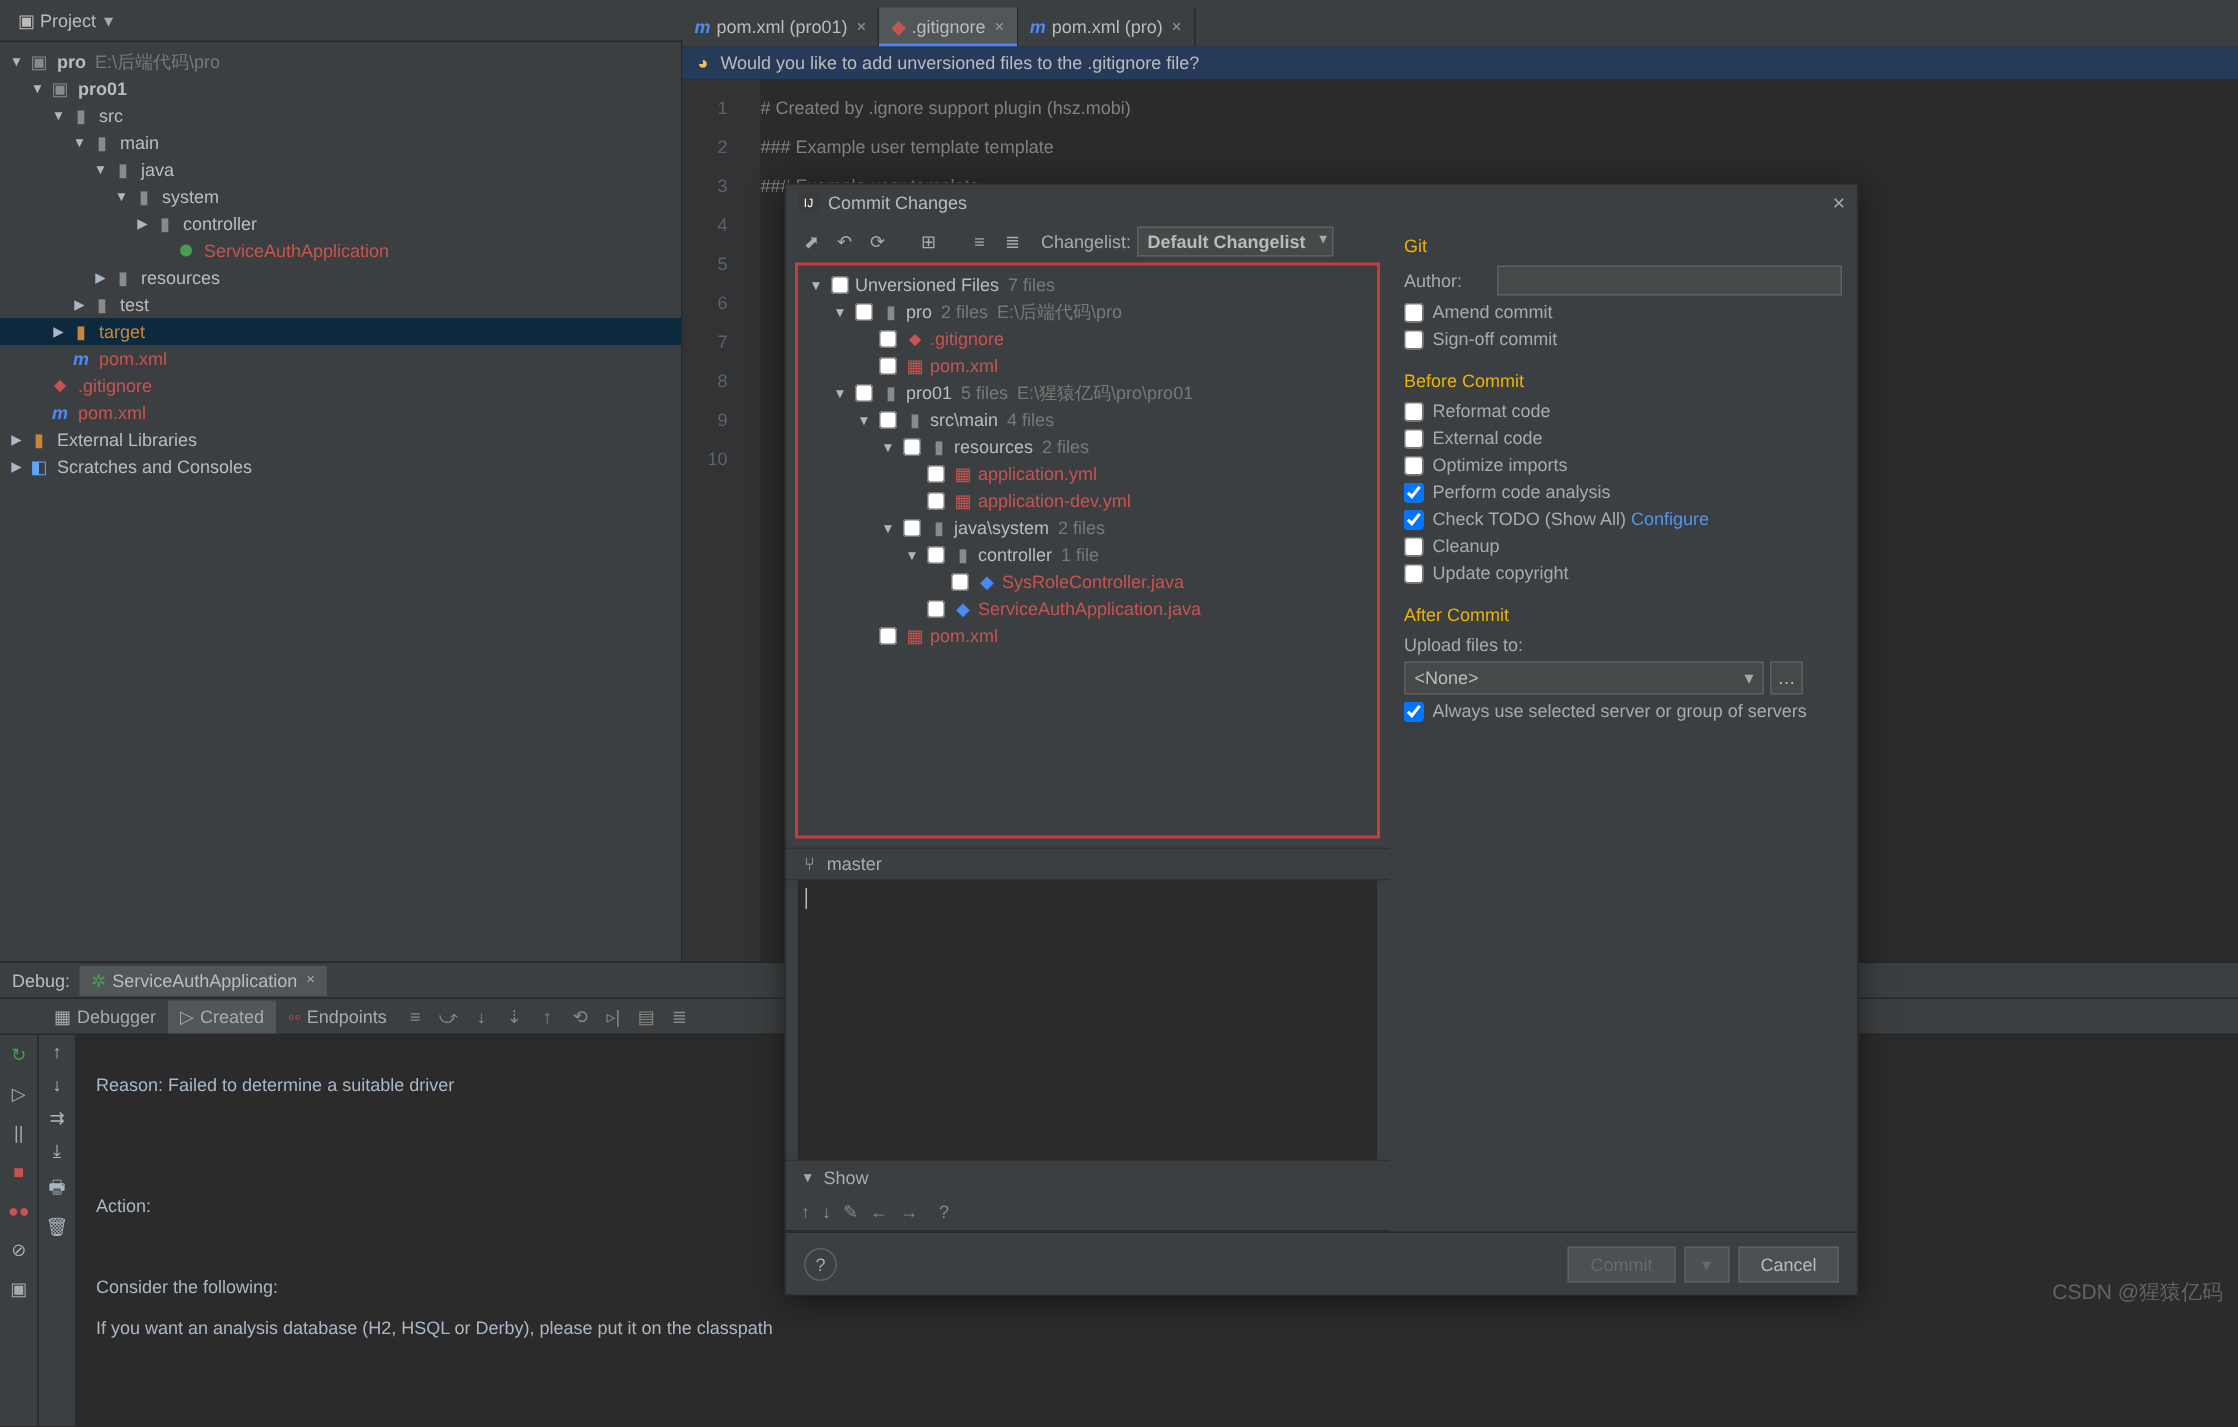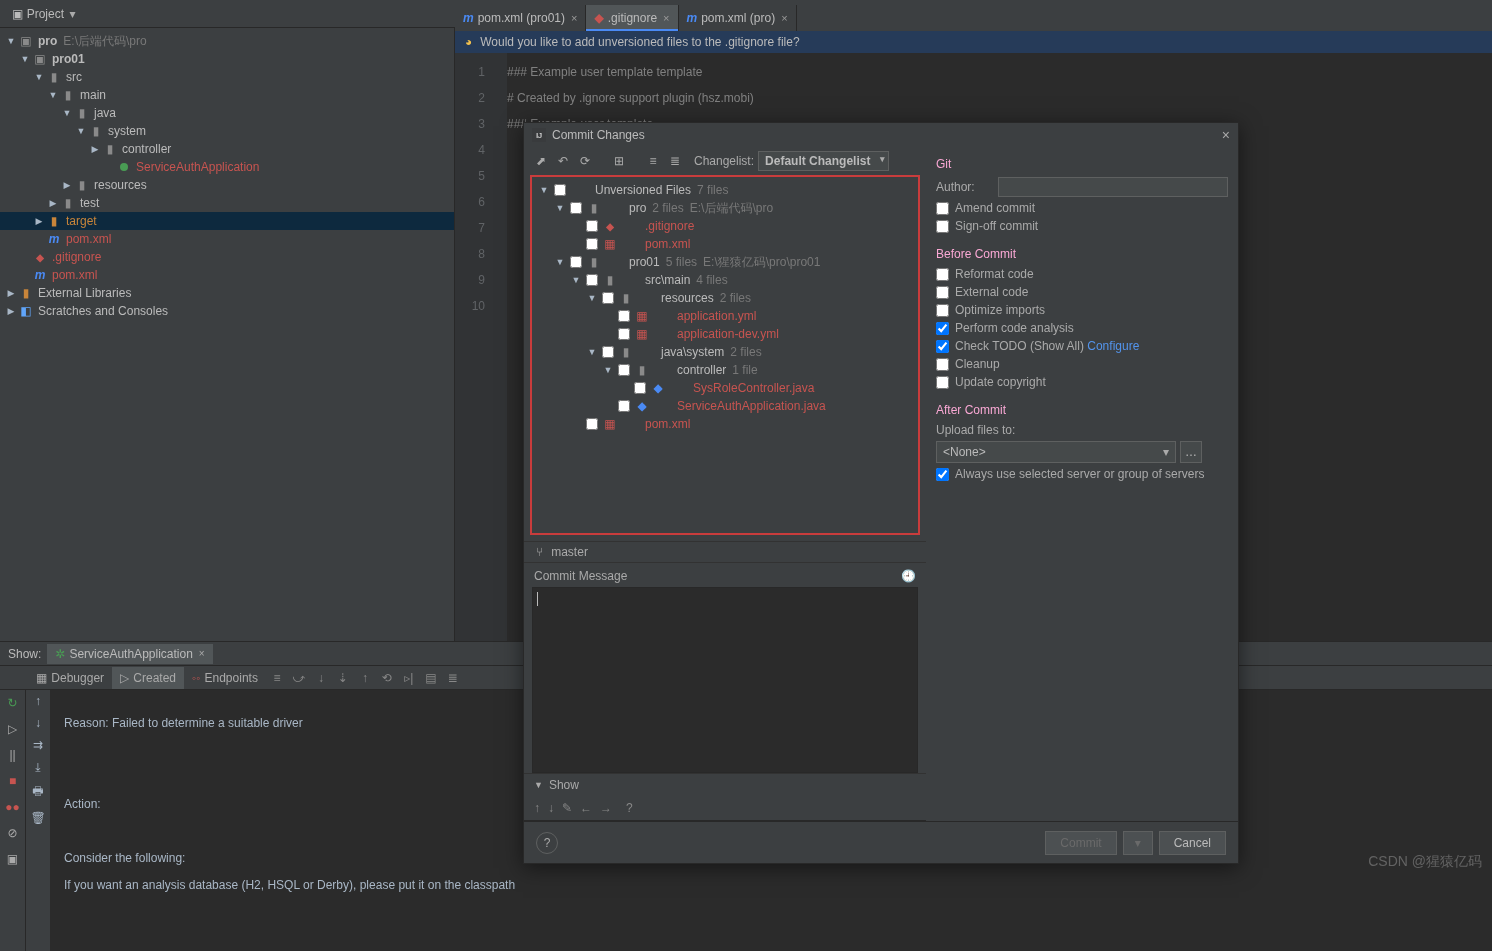--- a/index.html
+++ b/index.html
@@ -75,34 +75,34 @@
 .dlg-toolbar { height:28px; display:flex; align-items:center; padding:0 8px; gap:4px; }
 .dlg-toolbar .ti { width:18px; height:18px; display:flex; align-items:center; justify-content:center; color:#aaa; cursor:pointer; }
 .dlg-toolbar .cl-lbl { color:#aaa; margin-left:6px; }
 .dlg-toolbar .cl-sel { background:#45494a; border:1px solid #5e6060; color:#bbb; padding:2px 18px 2px 6px; font-weight:bold; position:relative; cursor:pointer; }
 .dlg-toolbar .cl-sel::after { content:"▾"; position:absolute; right:4px; color:#aaa; font-size:9px; }
 .file-tree { flex:1; border:2px solid #c93c3c; margin:0 6px 6px 6px; padding:4px 0; overflow:auto; }
 .ft-row { display:flex; align-items:center; height:18px; cursor:pointer; }
 .ft-row .arr { width:12px; text-align:center; color:#a9b7c6; font-size:9px; }
 .ft-row input[type=checkbox]{ margin:0 4px; width:12px; height:12px; }
 .ft-row .ico { width:16px; display:flex; justify-content:center; margin-right:2px; }
-.ft-row .nm { color:#bbb;margin-left:25px; }
+.ft-row .nm { color:#bbb; }
 .ft-row .nm.red { color:#c75450; }
 .ft-row .meta { color:#787878; margin-left:6px; }
 .branch-row { height:22px; display:flex; align-items:center; padding:0 12px; color:#aaa; border-top:1px solid #323232; border-bottom:1px solid #323232; }
 .branch-row .br-ico { margin-right:8px; }
 .cm-label { padding:6px 10px 4px 10px; color:#aaa; display:flex; }
 .cm-label .sp { flex:1; }
 .cm-label .clk { color:#787878; }
 .cm-area { margin:0 8px; height:186px; background:#2b2b2b; border:1px solid #282828; }
 .cm-area .cursor { display:inline-block; width:1px; height:14px; background:#bbb; margin:4px; }
 .diff-row { height:22px; display:flex; align-items:center; padding:0 10px; color:#aaa; border-top:1px solid #323232; }
 .diff-row .darr { margin-right:6px; font-size:9px; }
 .diff-tb { height:26px; display:flex; align-items:center; padding:0 10px; gap:8px; color:#888; border-bottom:1px solid #282828; }
-.dlg-right .sect { color:#f9a8d4; margin:4px 0 6px 0; }
+.dlg-right .sect { color:#eab308; margin:4px 0 6px 0; }
 .dlg-right .frow { display:flex; align-items:center; margin:4px 0; }
 .dlg-right .frow label { color:#aaa; margin-right:23px; }
 .dlg-right input[type=text]{ flex:1; background:#45494a; border:1px solid #5e6060; height:20px; color:#bbb; padding:0 4px; }
 .dlg-right .chk { display:flex; align-items:center; margin:4px 0; color:#aaa; }
 .dlg-right .chk input { margin-right:6px; }
 .dlg-right .link { color:#5394ec; cursor:pointer; }
 .dlg-right .sel { width:240px; background:#45494a; border:1px solid #5e6060; height:22px; color:#bbb; padding:0 6px; display:flex; align-items:center; position:relative; cursor:pointer; }
 .dlg-right .sel::after { content:"▾"; position:absolute; right:6px; color:#aaa; }
 .dlg-right .ell { width:22px; height:22px; background:#45494a; border:1px solid #5e6060; display:flex; align-items:center; justify-content:center; margin-left:4px; color:#bbb; cursor:pointer; }
 .dlg-footer { height:42px; display:flex; align-items:center; padding:0 12px; border-top:1px solid #282828; }
@@ -244,29 +244,29 @@
       <div>3</div>
       <div>4</div>
       <div>5</div>
       <div>6</div>
       <div>7</div>
       <div>8</div>
       <div>9</div>
       <div>10</div>
   </div>
   <div class="code">
+    <div># Created by .ignore support plugin (hsz.mobi)</div>
     <div>### Example user template template</div>
-    <div># Created by .ignore support plugin (hsz.mobi)</div>
     <div>### Example user template</div>
   </div>
 </div>
 
 <div class="debug-panel">
   <div class="debug-header">
-    <span>Show:</span>
+    <span>Debug:</span>
     <span class="active-tab">
         <span class="bug">✲</span>
         <span>ServiceAuthApplication</span>
         <span class="tx">×</span>
       </span>
   </div>
   <div class="debug-subtabs">
     <div class="st">
         <span class="ci">▦</span>
         <span>Debugger</span>
@@ -424,25 +424,20 @@
         <div class="ft-row" style="padding-left:50px">
             <input type="checkbox" style="">
             <span class="ico" style="color:#c75450">▦</span>
             <span class="nm red">pom.xml</span>
           </div>
       </div>
       <div class="branch-row">
           <span class="br-ico">⑂</span>
           <span>master</span>
         </div>
-      <div class="cm-label">
-          <span>Commit Message</span>
-          <span class="sp"></span>
-          <span class="clk">🕘</span>
-        </div>
       <div class="cm-area"><span class="cursor"></span></div>
       <div class="diff-row">
           <span class="darr">▼</span>
           <span>Show</span>
         </div>
       <div class="diff-tb">
         <span>↑</span>
         <span>↓</span>
         <span>✎</span>
         <span>←</span>

